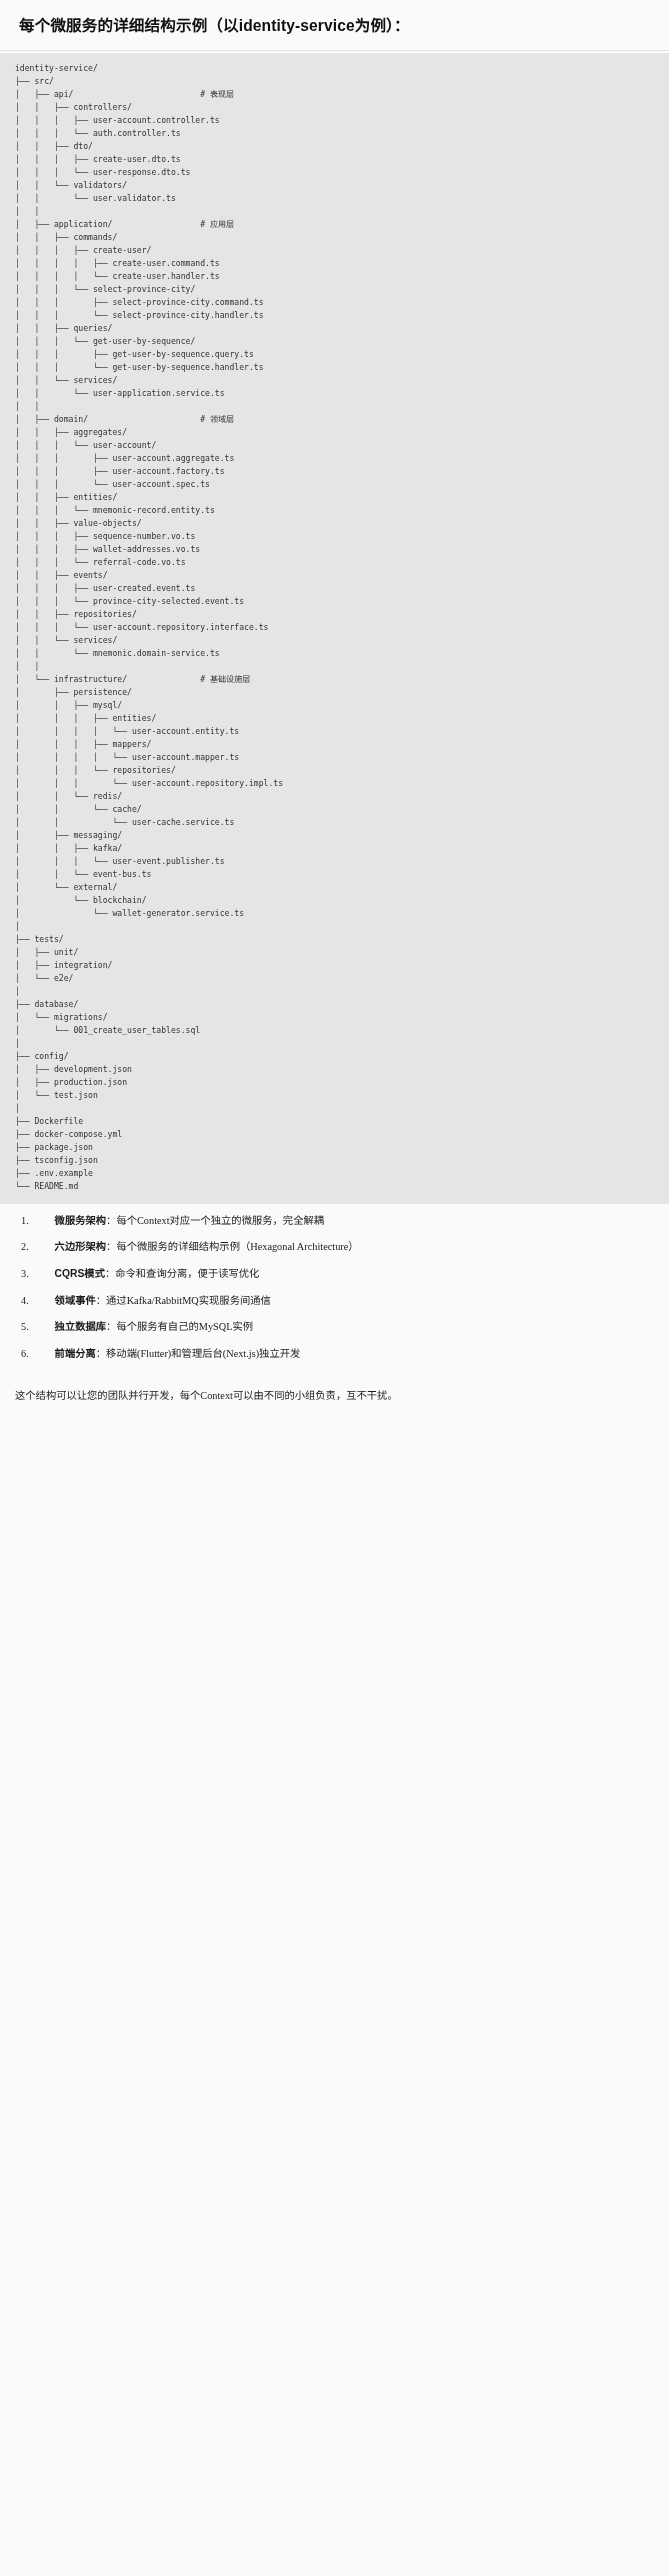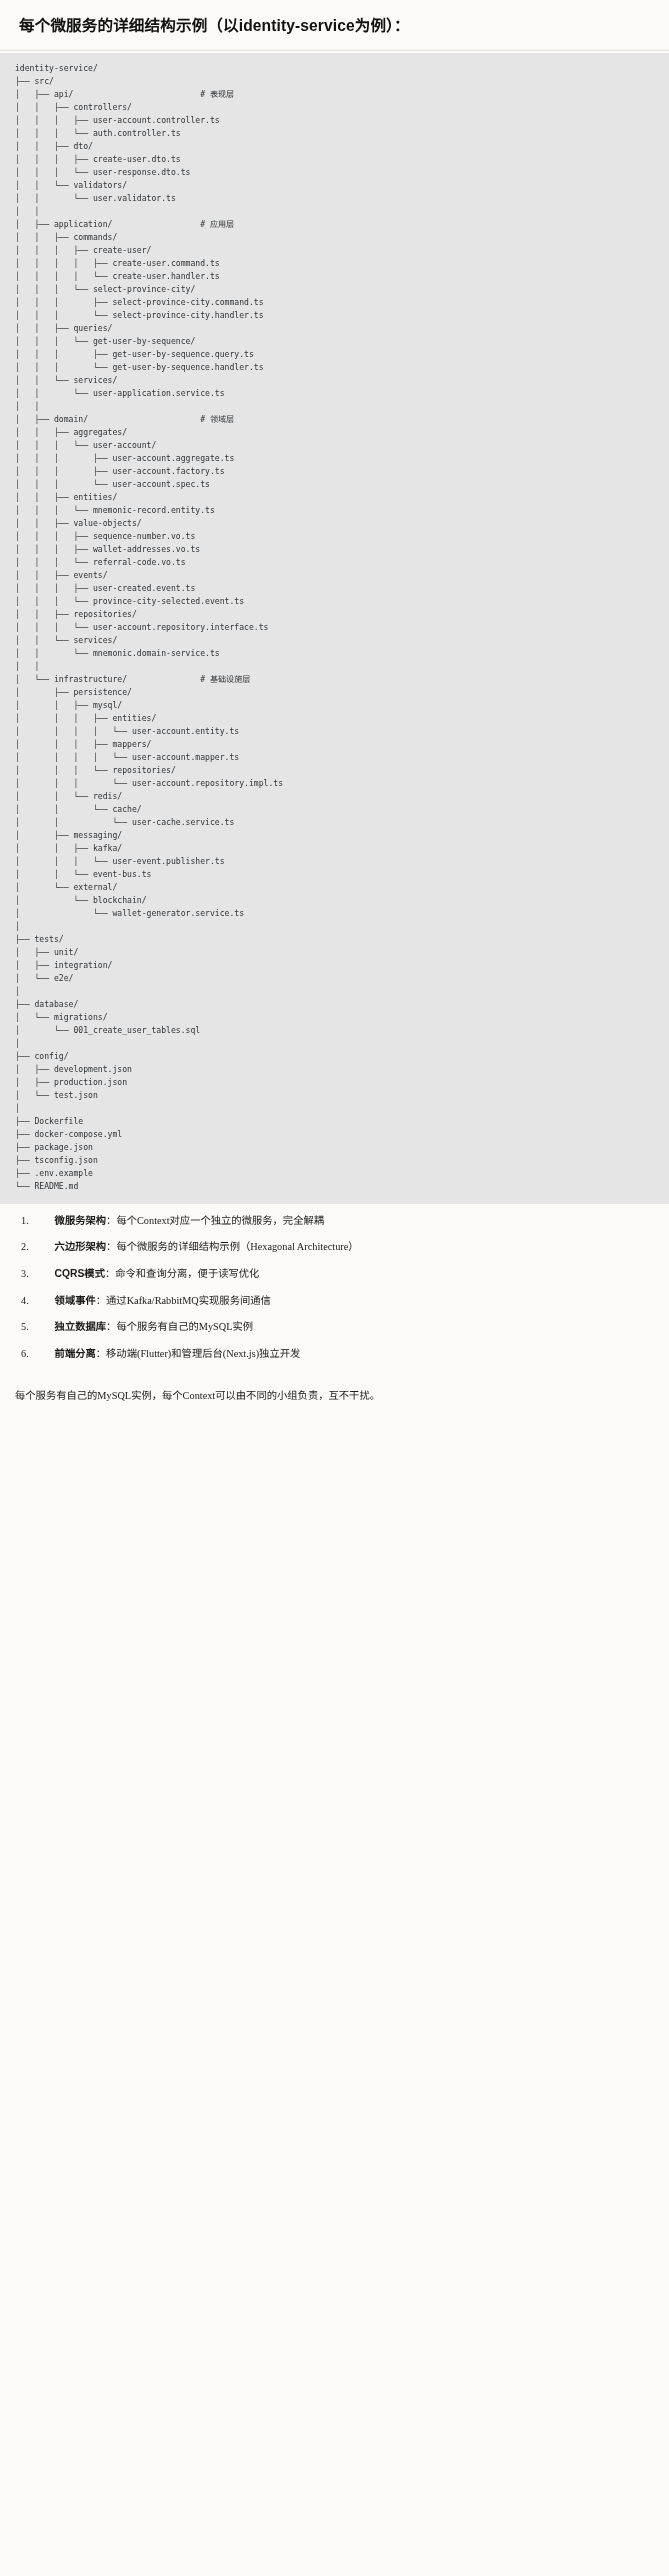--- a/index.html
+++ b/index.html
@@ -204,14 +204,14 @@
     </li>
     <li>
       <span class="kp-term">独立数据库</span><span class="kp-sep">：</span><span class="kp-desc">每个服务有自己的MySQL实例</span>
     </li>
     <li>
       <span class="kp-term">前端分离</span><span class="kp-sep">：</span><span class="kp-desc">移动端(Flutter)和管理后台(Next.js)独立开发</span>
     </li>
   </ol>
 </div>
 
-<p class="closing-note">每个服务有自己的MySQL实例，每个Context可以由不同的小组负责，互不干扰。</p>
+<p class="closing-note">这个结构可以让您的团队并行开发，每个Context可以由不同的小组负责，互不干扰。</p>
 
 
 </body></html>

